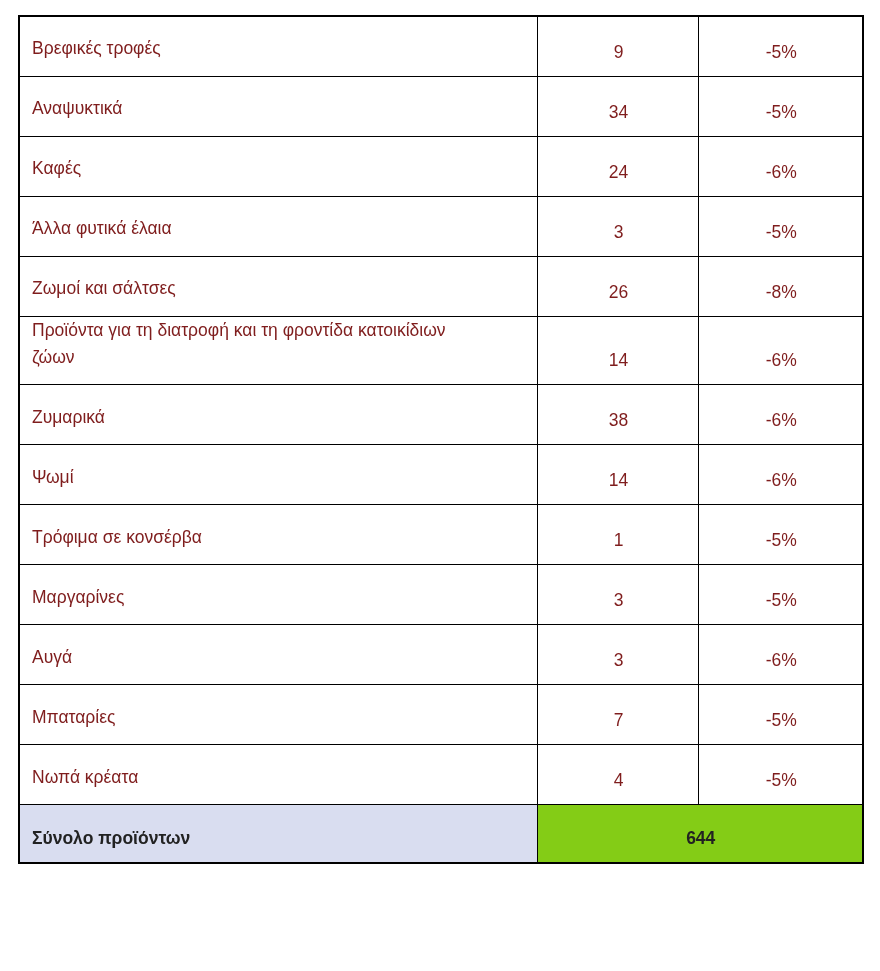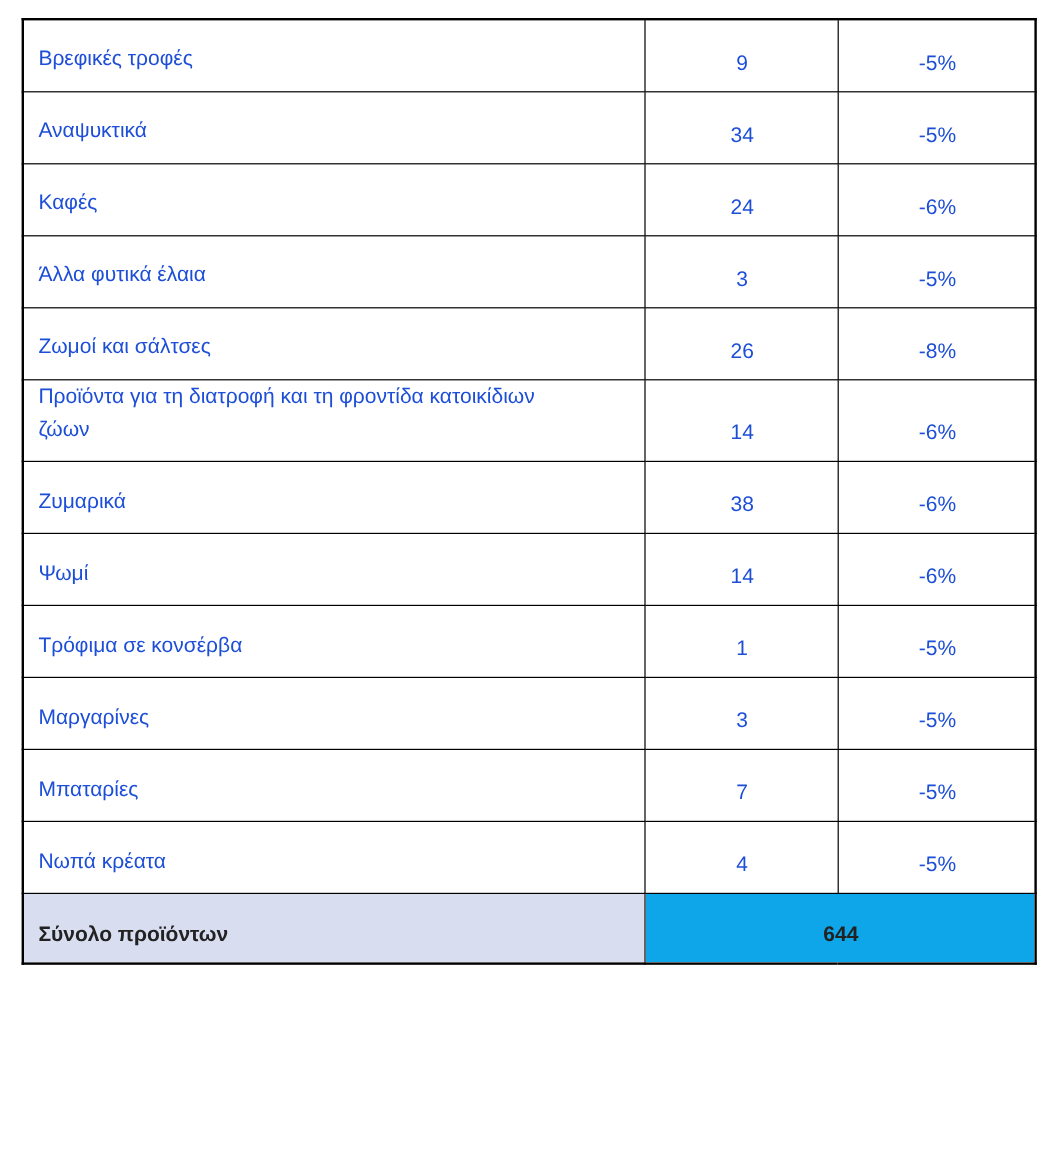--- a/index.html
+++ b/index.html
@@ -20,21 +20,21 @@
   }
   table.products {
     border-collapse: collapse;
     table-layout: fixed;
     width: 844px;
     border: 2px solid #000000;
   }
   table.products td {
     border: 1.5px solid #000000;
     font-size: 17.5px;
-    color: #1d4ed8;
+    color: #7f1d1d;
     vertical-align: bottom;
     padding: 0 10px 13px 12px;
     overflow: hidden;
   }
   tr.data-row {
     height: 60px;
   }
   td.category-cell {
     text-align: left;
   }
@@ -119,30 +119,35 @@
           <td class="category-cell"><span class="cat-text">Τρόφιμα σε κονσέρβα</span></td>
           <td class="count-cell">1</td>
           <td class="change-cell">-5%</td>
         </tr>
         <tr class="data-row">
           <td class="category-cell"><span class="cat-text">Μαργαρίνες</span></td>
           <td class="count-cell">3</td>
           <td class="change-cell">-5%</td>
         </tr>
         <tr class="data-row">
+          <td class="category-cell"><span class="cat-text">Αυγά</span></td>
+          <td class="count-cell">3</td>
+          <td class="change-cell">-6%</td>
+        </tr>
+        <tr class="data-row">
           <td class="category-cell"><span class="cat-text">Μπαταρίες</span></td>
           <td class="count-cell">7</td>
           <td class="change-cell">-5%</td>
         </tr>
         <tr class="data-row">
           <td class="category-cell"><span class="cat-text">Νωπά κρέατα</span></td>
           <td class="count-cell">4</td>
           <td class="change-cell">-5%</td>
         </tr>
       </tbody>
     <tbody>
       <tr class="total-row">
         <td class="category-cell total-label-cell" style="background: rgb(217, 221, 240);">Σύνολο προϊόντων</td>
-        <td class="total-value-cell" colspan="2" style="background: #0ea5e9;">644</td>
+        <td class="total-value-cell" colspan="2" style="background: #84cc16;">644</td>
       </tr>
     </tbody>
   </table>
 </div>
 
 </body></html>

